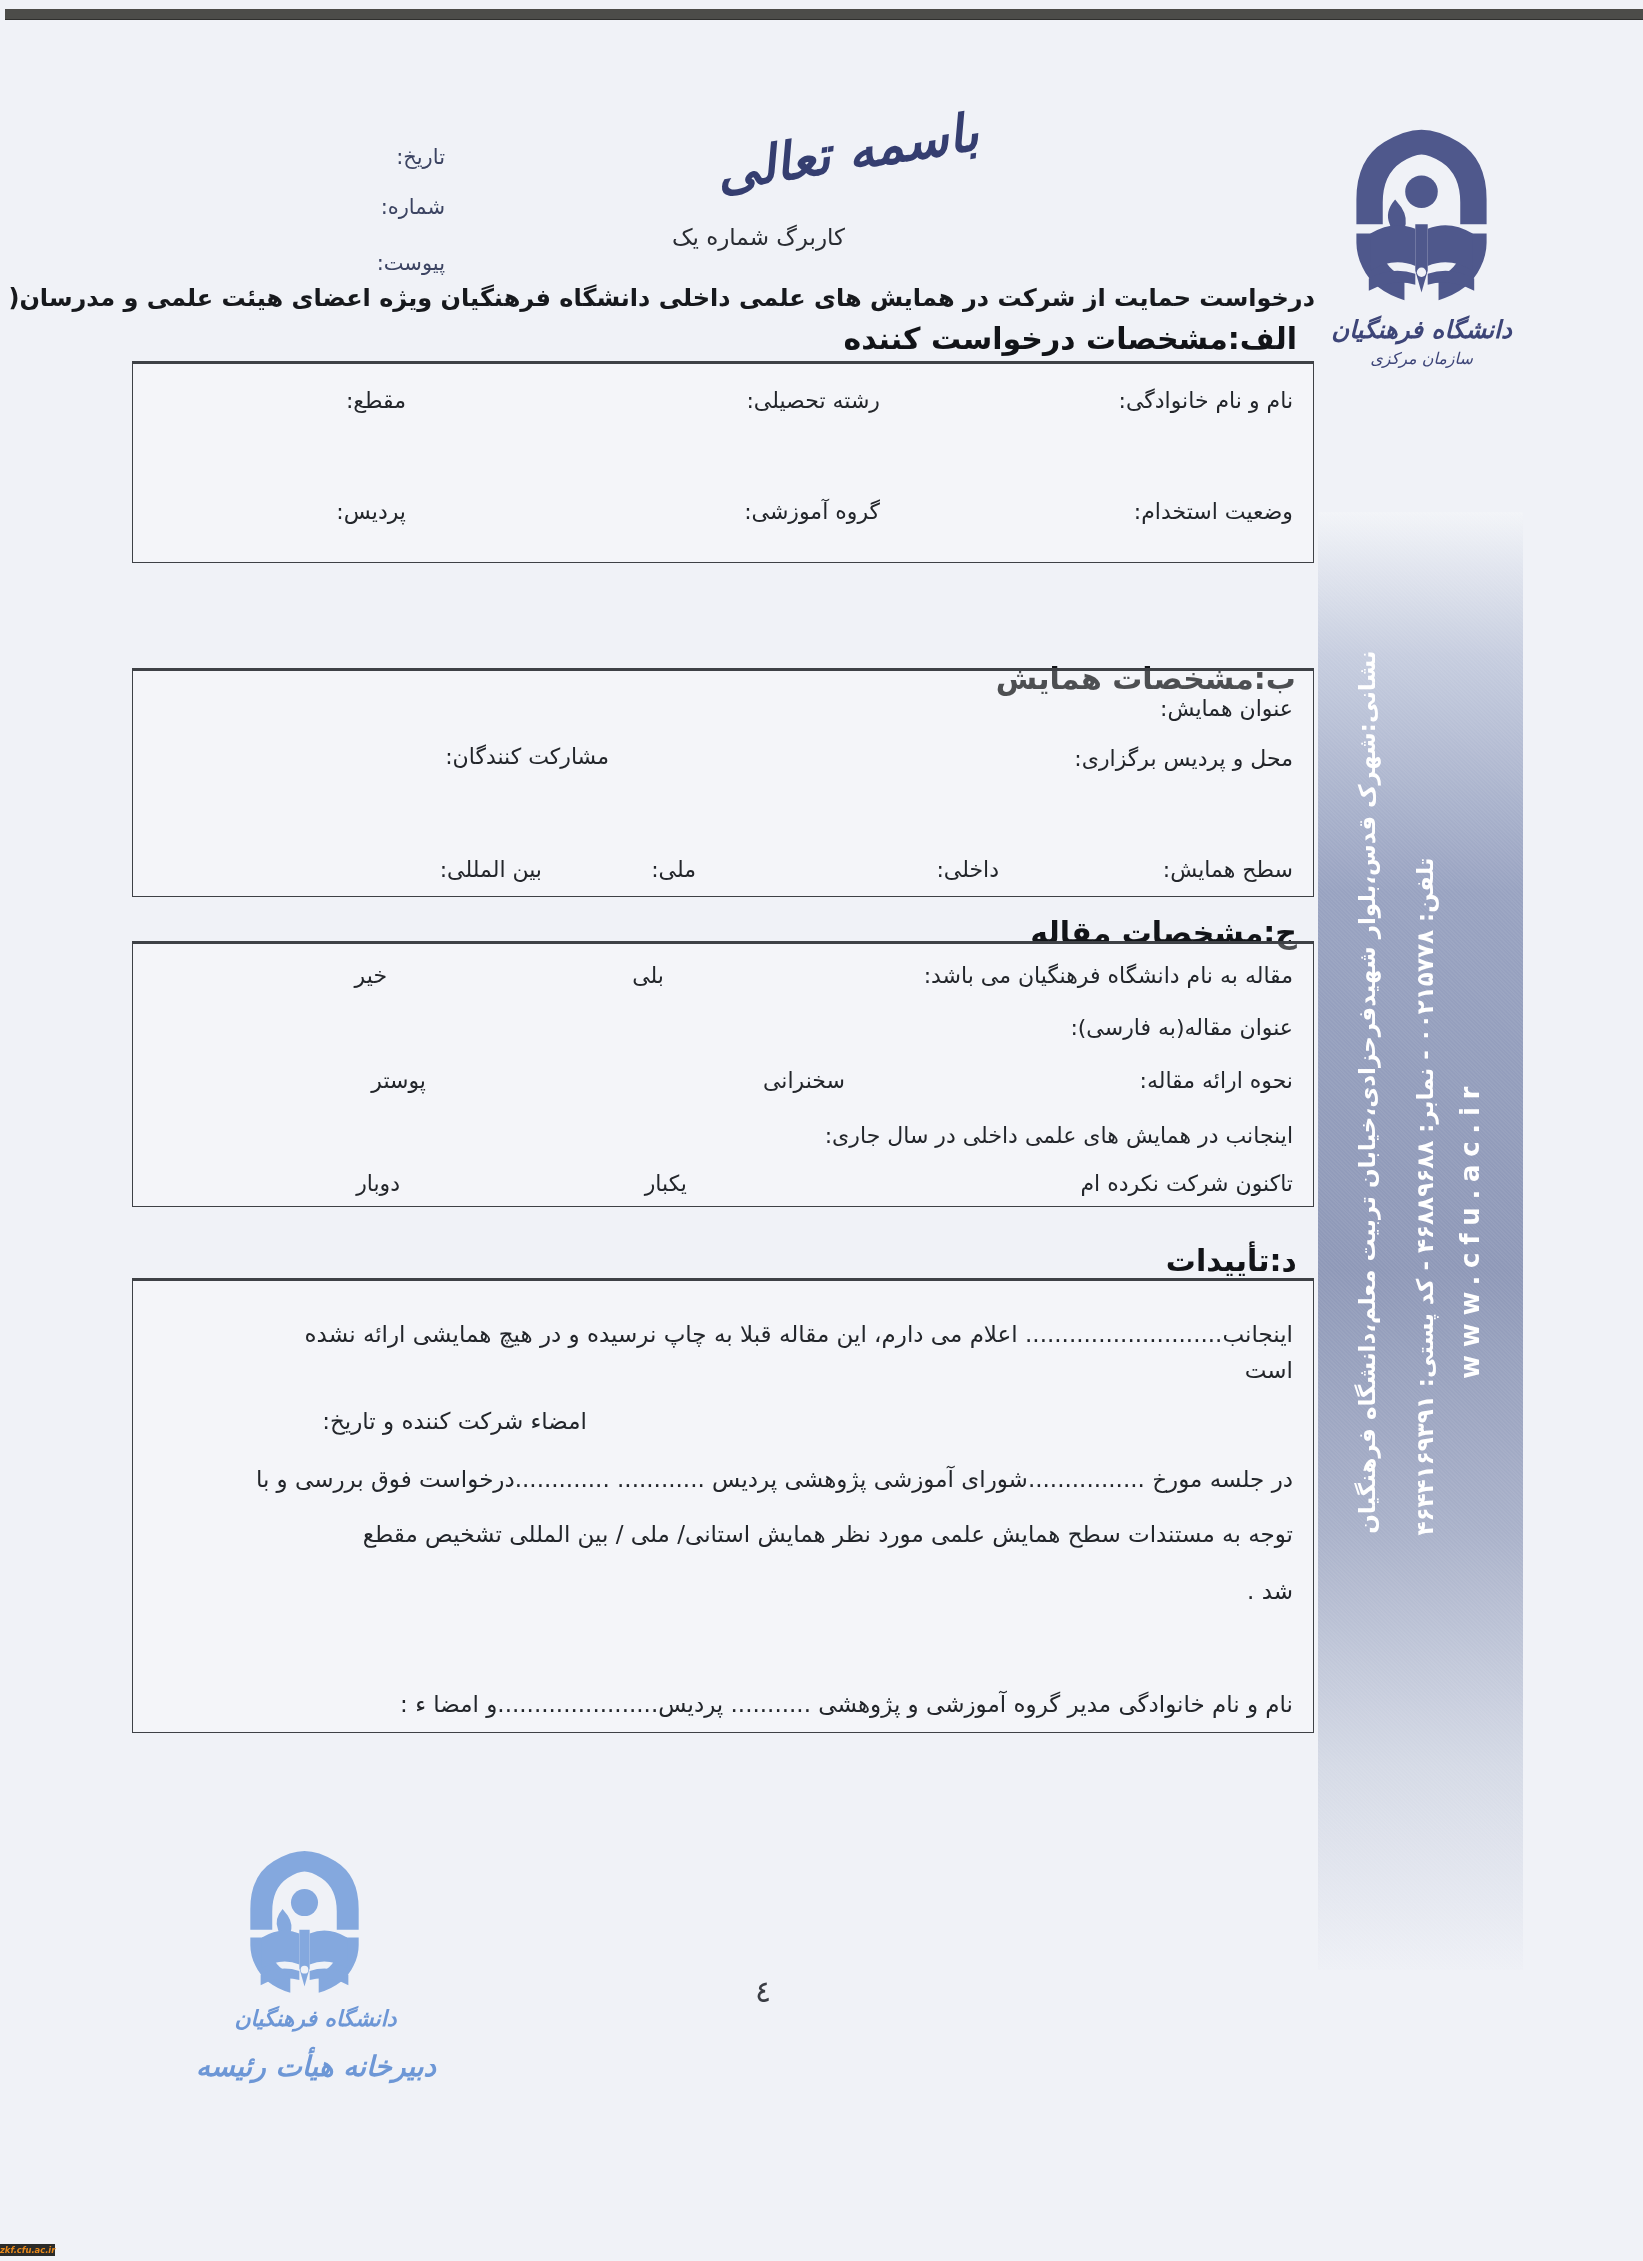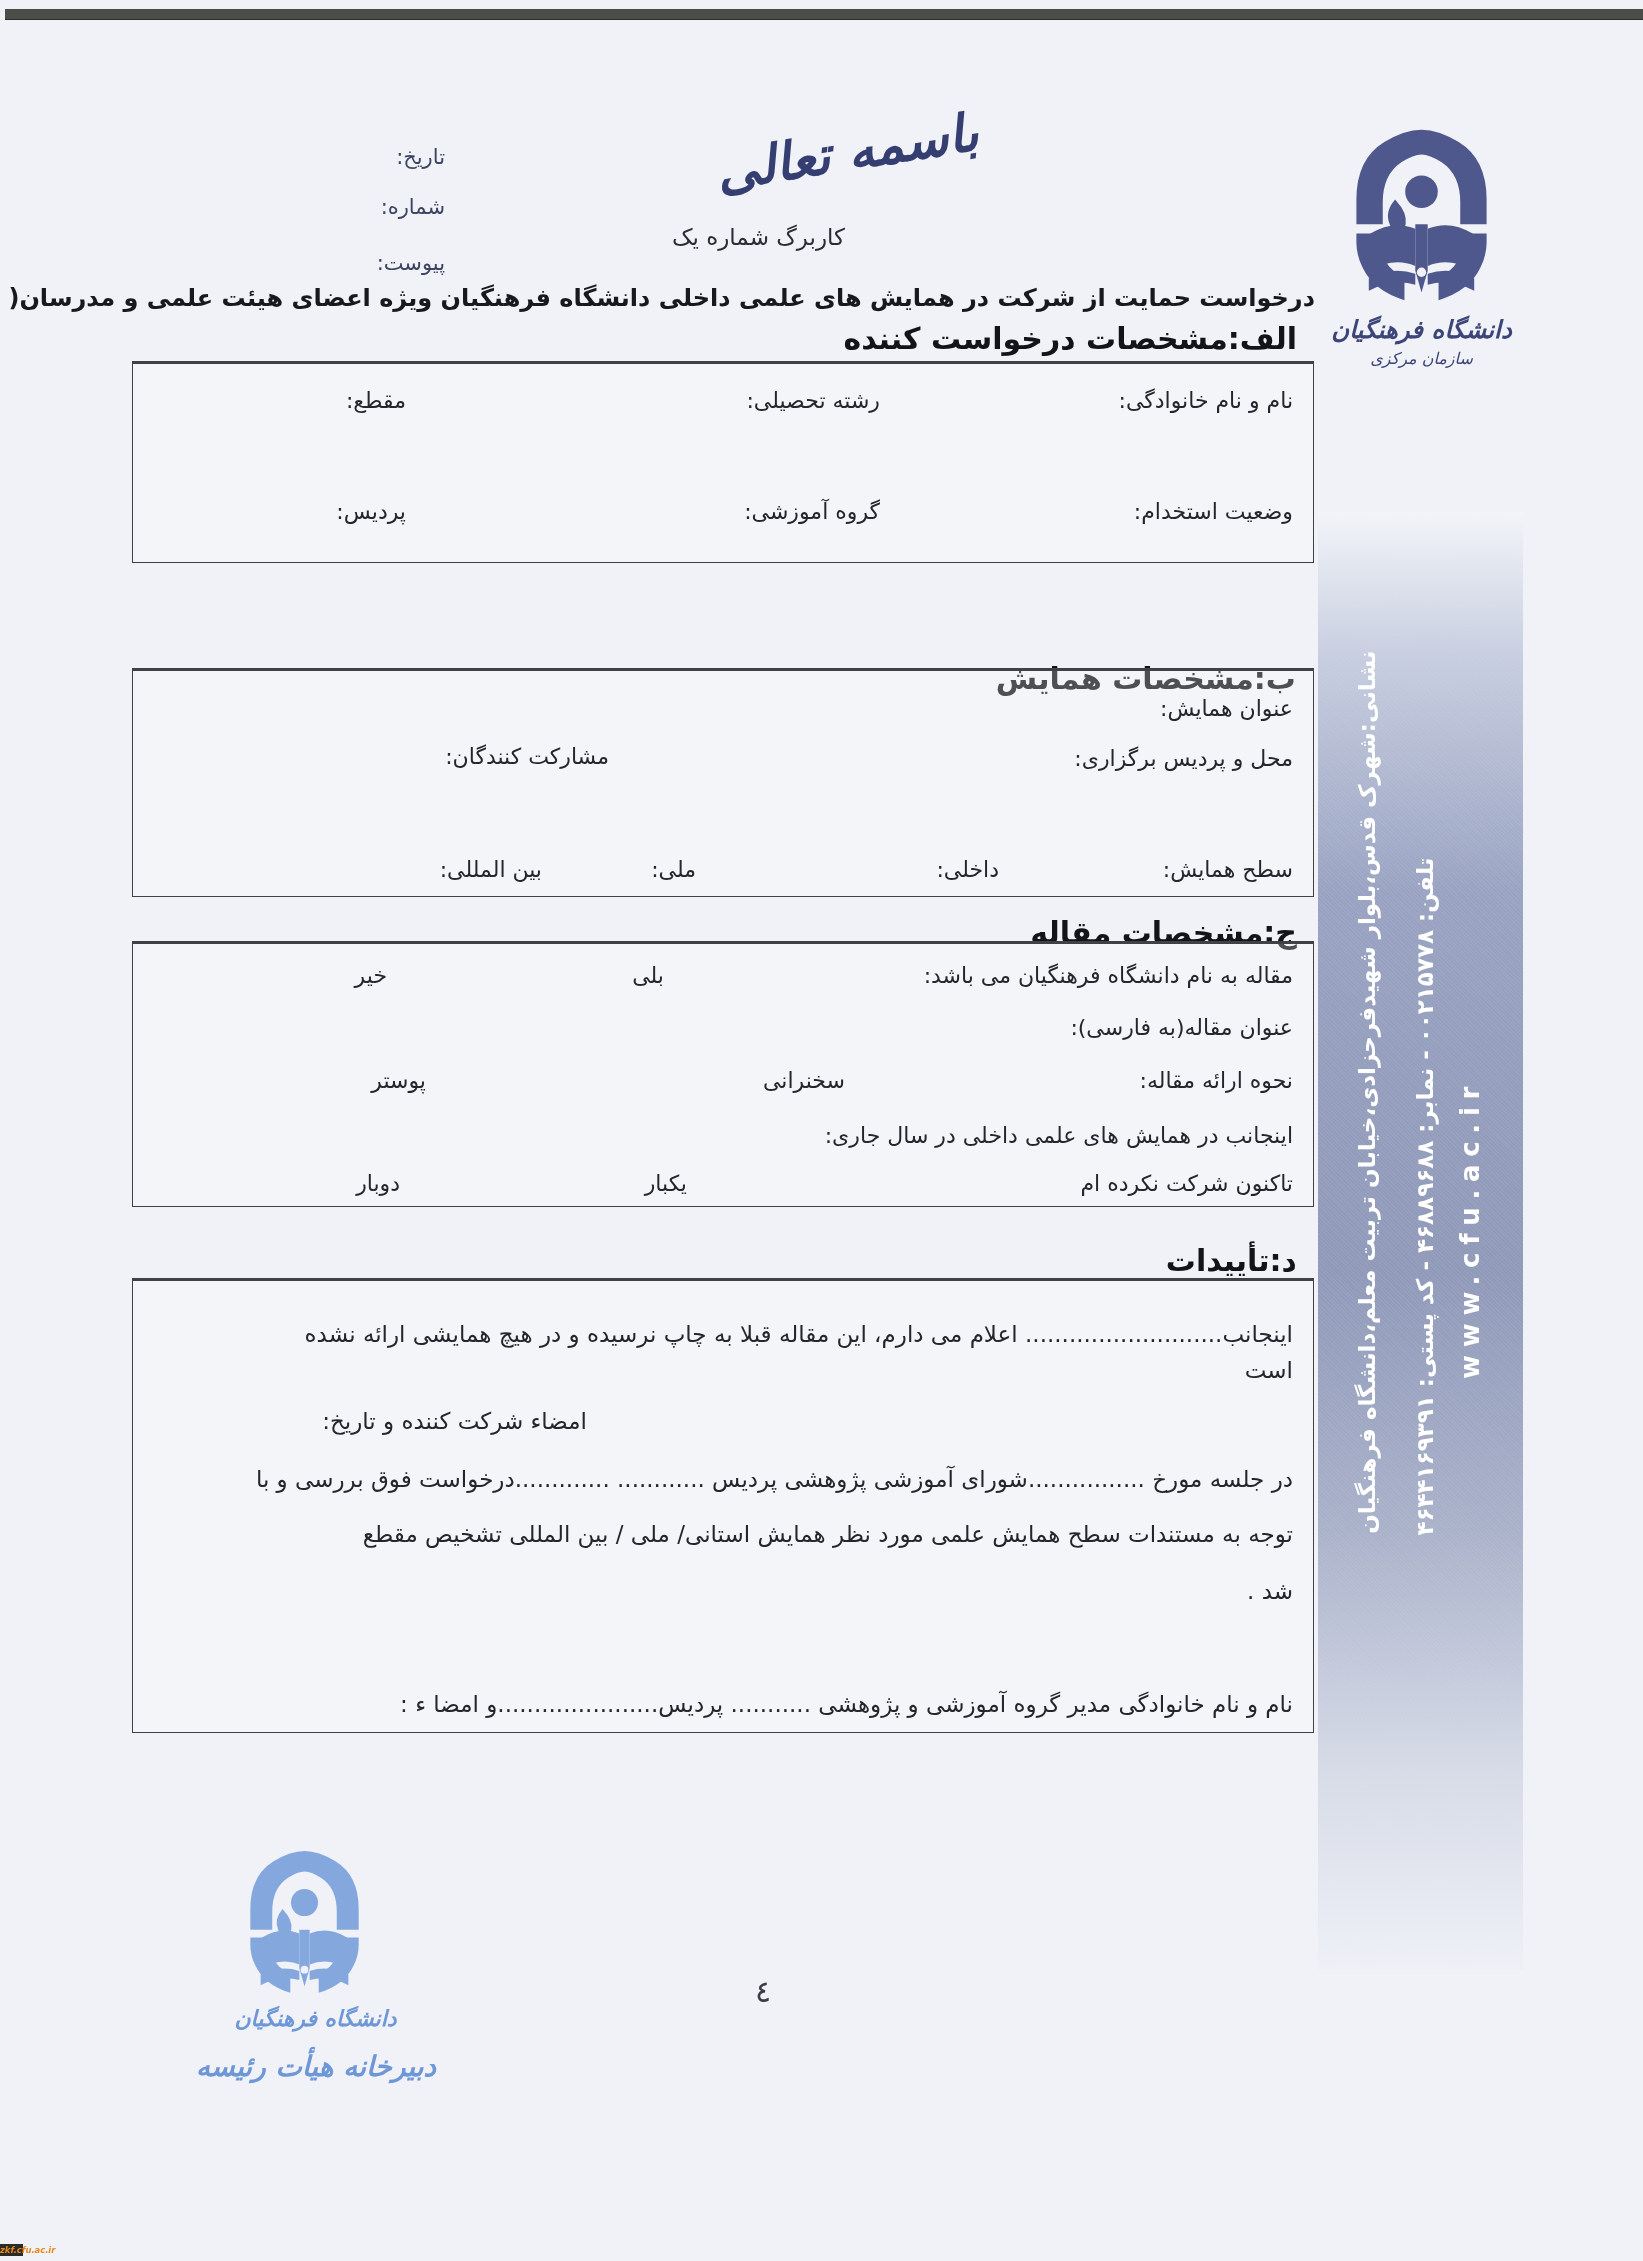--- a/index.html
+++ b/index.html
@@ -45,21 +45,21 @@
   
   .logo-top{position:absolute;left:1344px;top:124px;width:155px;height:188px;color:#4f588c;}
   .logo-caption{position:absolute;left:1328px;top:315px;width:187px;text-align:center;font-size:24.5px;font-weight:bold;font-style:italic;color:#3d4578;white-space:nowrap;}
   .logo-org{position:absolute;left:1328px;top:349px;width:187px;text-align:center;font-size:16px;font-style:italic;color:#3d4578;white-space:nowrap;}
   
   .stamp-logo{position:absolute;left:240px;top:1845px;width:129px;height:159px;color:#79a1dc;opacity:.9;}
   .stamp-l1{position:absolute;left:206px;top:2006px;width:219px;text-align:center;font-size:22px;font-weight:bold;font-style:italic;color:#6d97d6;white-space:nowrap;}
   .stamp-l2{position:absolute;left:187px;top:2050px;width:258px;text-align:center;font-size:28px;font-weight:bold;font-style:italic;color:#6d97d6;white-space:nowrap;}
   .page-num{position:absolute;left:755px;top:1974px;font-size:30px;color:#3a3d44;}
   .watermark{
-    position:absolute;left:0;top:2244px;width:23px;height:12.2px;background:#2b2b29;
+    position:absolute;left:0;top:2244px;width:55px;height:12.2px;background:#2b2b29;
     color:#e8881a;font-size:8.4px;font-weight:bold;font-style:italic;
     text-align:center;line-height:12.2px;direction:ltr;letter-spacing:0;
   }
 </style>
 </head>
 <body>
 
 <div class="page">
 
   <svg width="0" height="0" style="position:absolute" aria-hidden="true">

